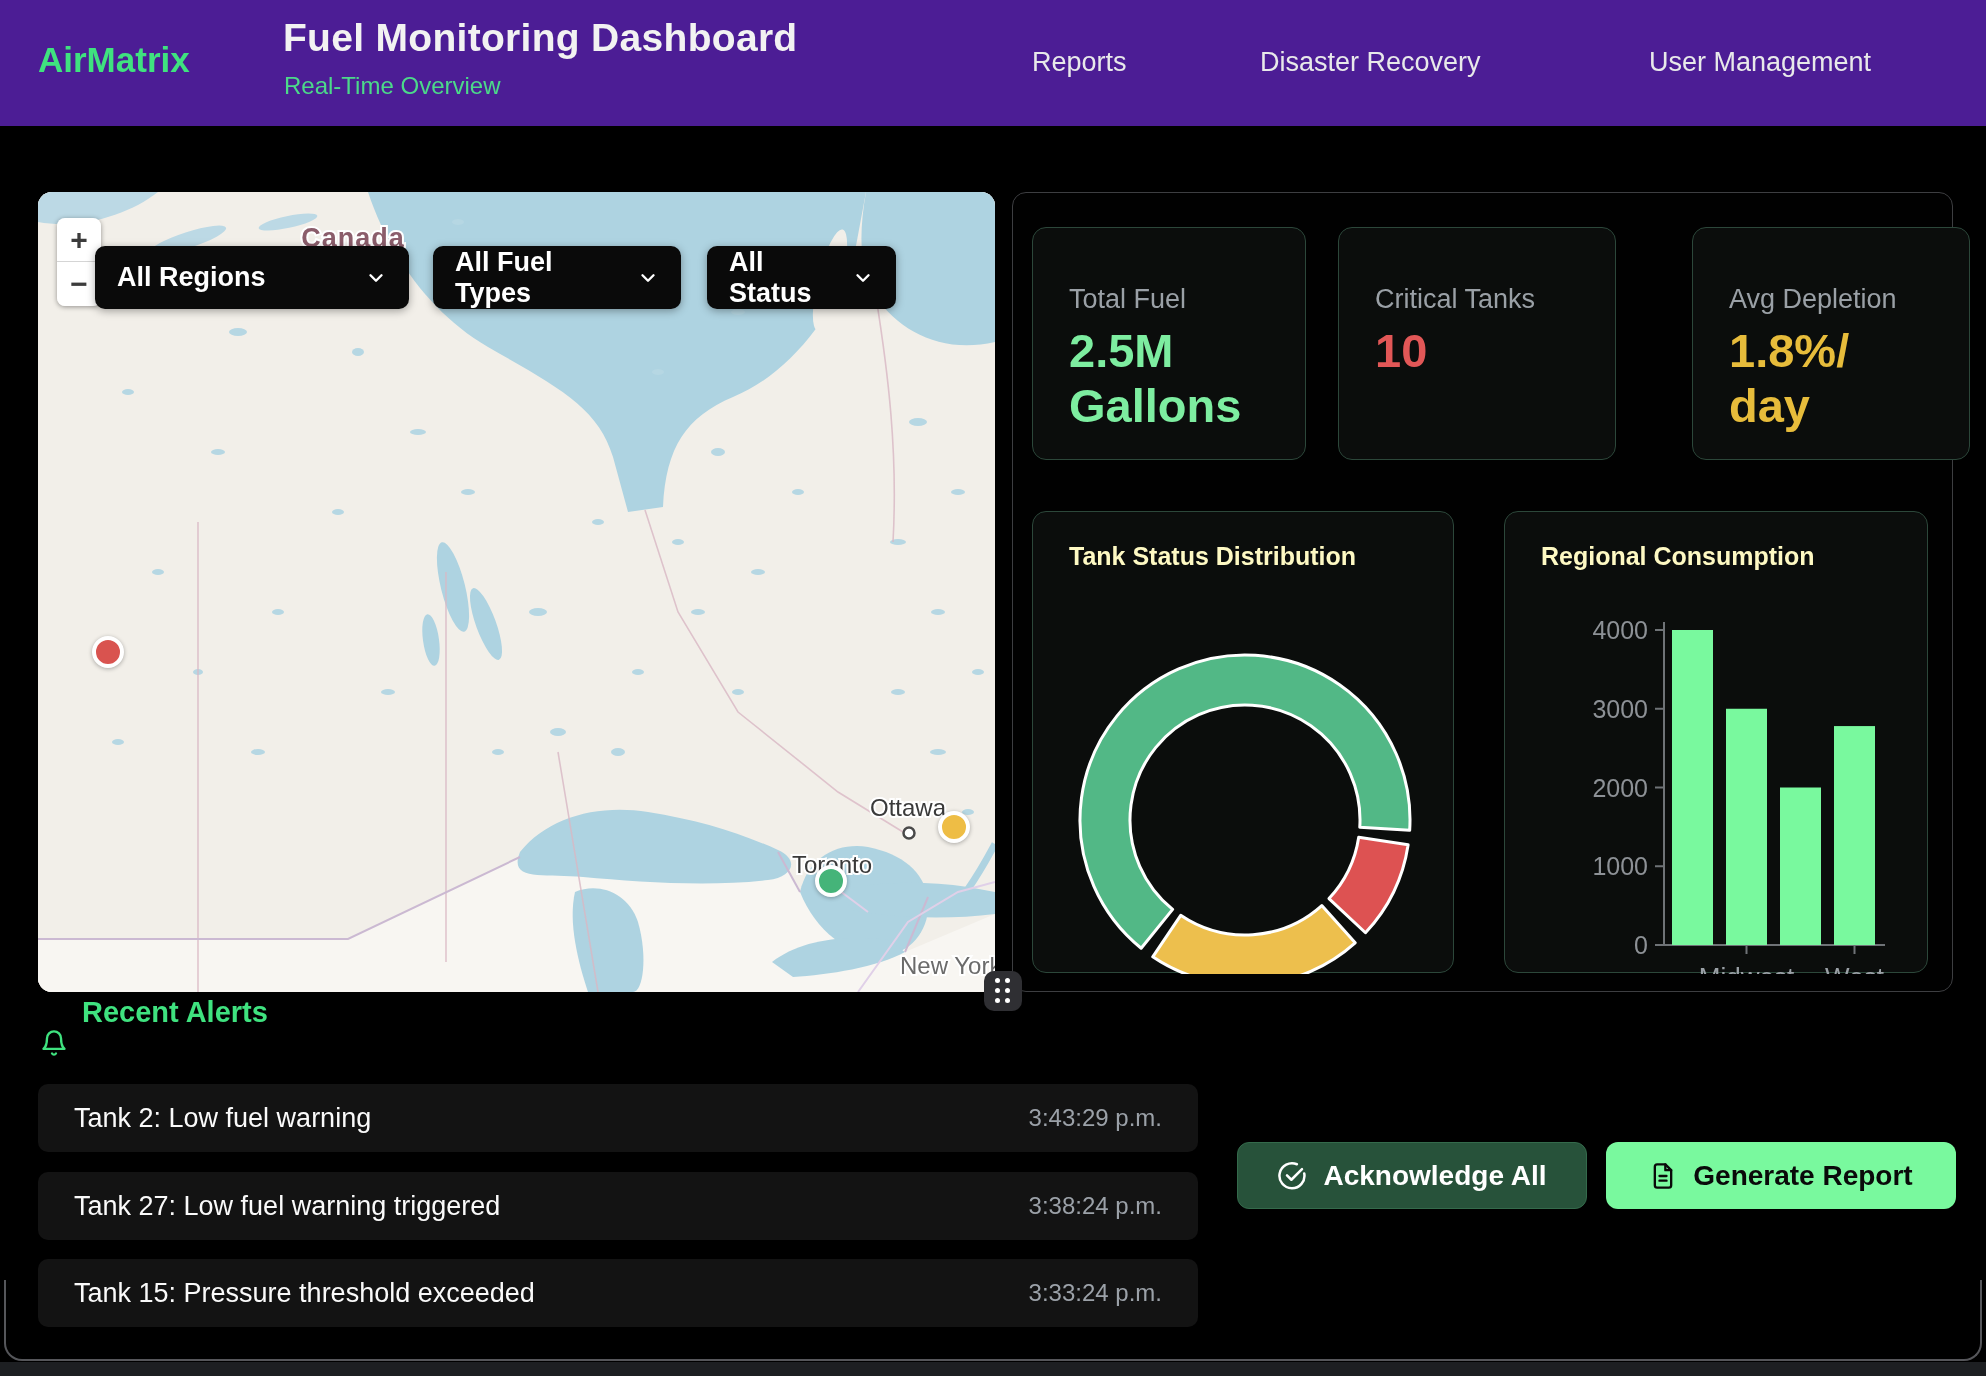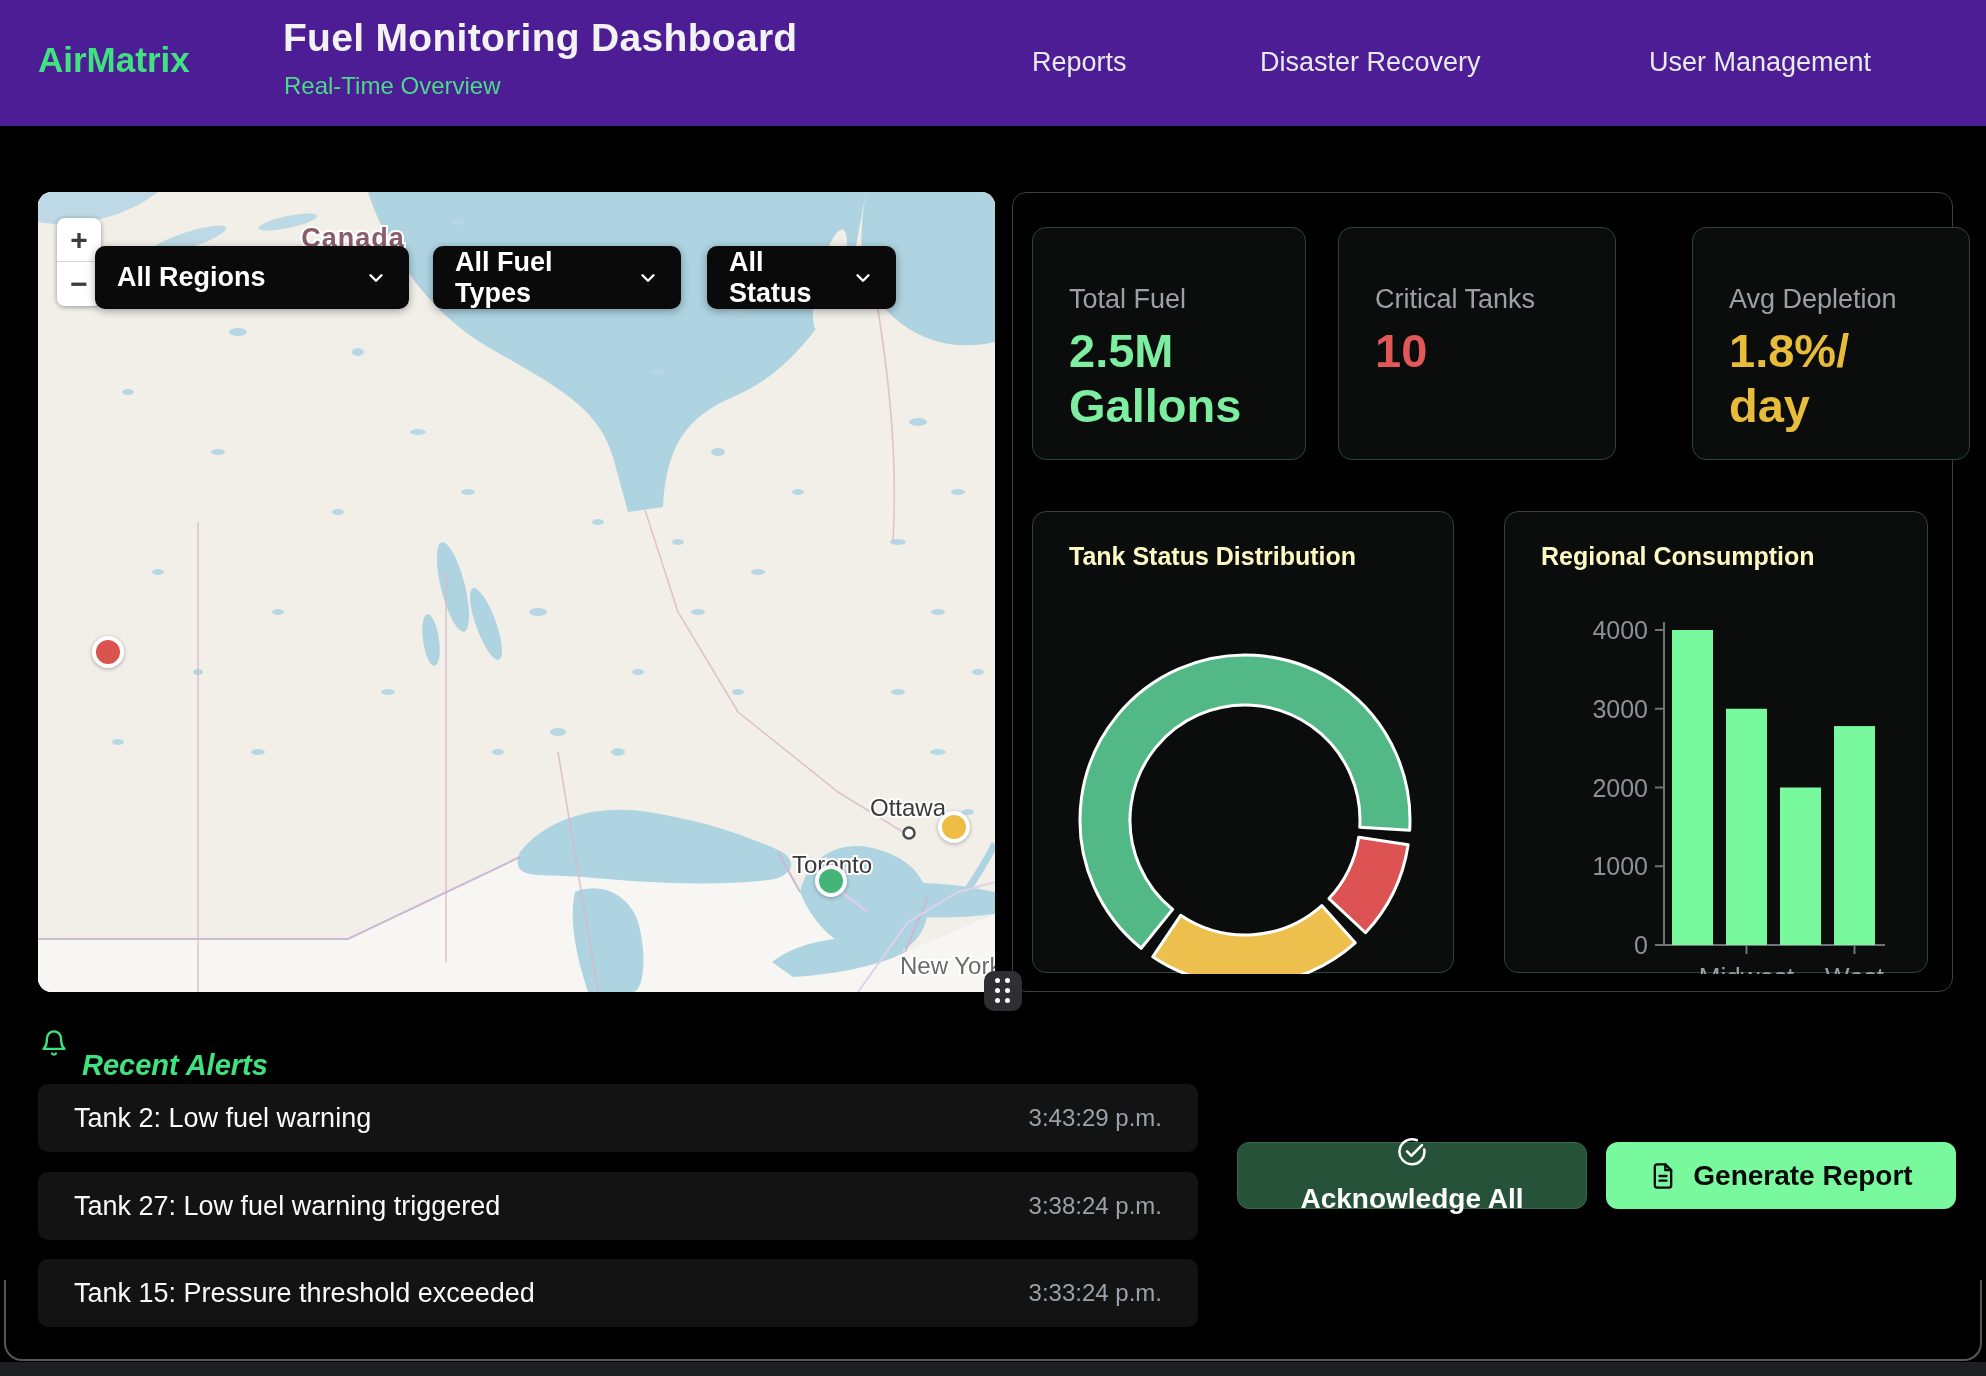--- a/index.html
+++ b/index.html
@@ -50,32 +50,32 @@
   .stat-value { font-size:47px; font-weight:700; line-height:1.18; margin-top:8px; width:210px; }
 
   .chart-card { position:absolute; top:318px; height:462px; background:#0b0d0c;
                 border:1px solid #2c473a; border-radius:14px; }
   #donut-card { left:19px; width:422px; }
   #bar-card   { left:491px; width:424px; }
   .chart-title { position:absolute; left:36px; top:30px; font-size:25px; font-weight:700; color:#fef9c3; }
   .chart-svg { position:absolute; left:0; top:0; }
 
   
-  #alerts-heading { position:absolute; left:82px; top:1049px; font-size:29px; font-weight:700; color:#3fe27f;font-style:italic; }
+  #alerts-heading { position:absolute; left:82px; top:996px; font-size:29px; font-weight:700; color:#3fe27f; }
   #bell { position:absolute; left:40px; top:1028px; }
   .alert-row { position:absolute; left:38px; width:1160px; height:68px; background:#131313;
                border-radius:10px; display:flex; align-items:center; justify-content:space-between;
                padding:0 36px; }
   .alert-text { font-size:27px; font-weight:500; color:#fafafa; }
   .alert-time { font-size:24px; color:#9ba1a8; }
 
   .action-btn { position:absolute; top:1142px; width:350px; height:67px; border-radius:12px;
                 display:flex; align-items:center; justify-content:center; gap:16px;
                 font-size:28px; font-weight:700; cursor:pointer; }
-  #ack-btn { left:1237px; background:#27523a; border:1px solid #346a4b; color:#fff;flex-direction:column; }
+  #ack-btn { left:1237px; background:#27523a; border:1px solid #346a4b; color:#fff; }
   #gen-btn { left:1606px; background:#79f99e; color:#0a0a0a; }
 
   
   #frame-bottom { position:absolute; left:4px; top:1280px; width:1978px; height:81px;
                   border:2px solid #55565a; border-top:none; border-radius:0 0 18px 18px; pointer-events:none; }
   #footer-strip { position:absolute; left:0; top:1362px; width:1986px; height:14px; background:#1d1f22; }
 </style>
 </head>
 <body>
 

